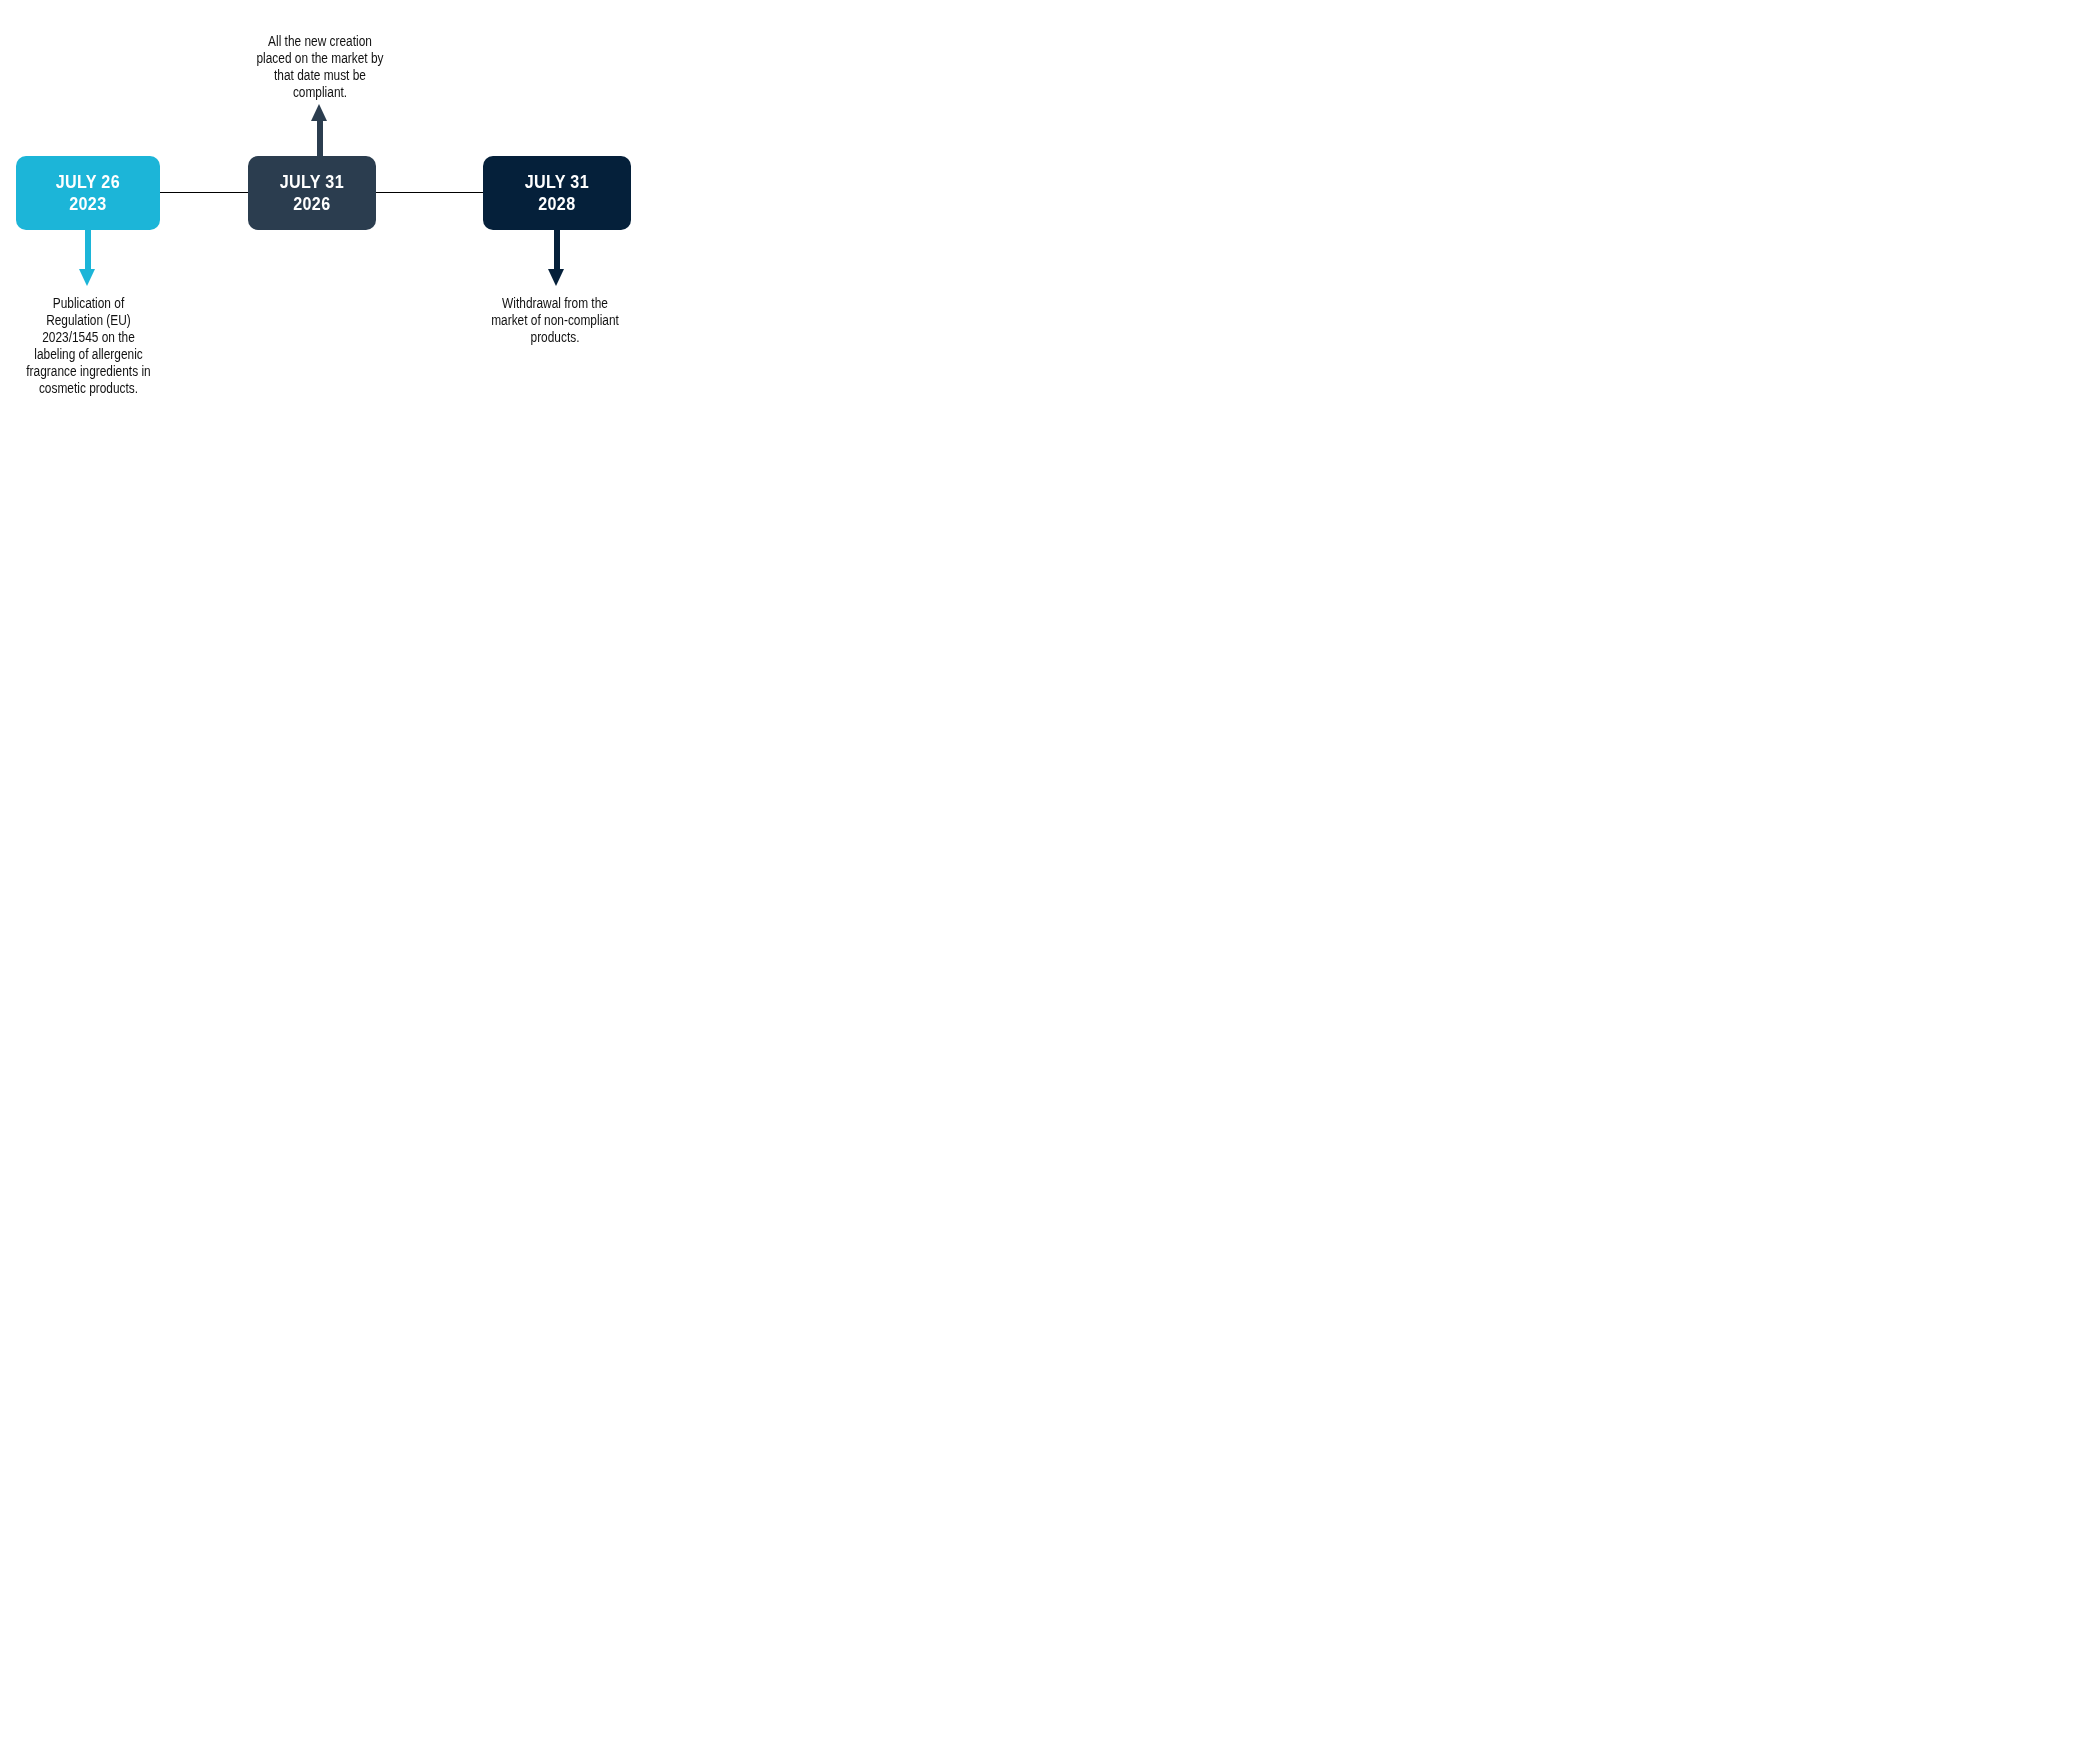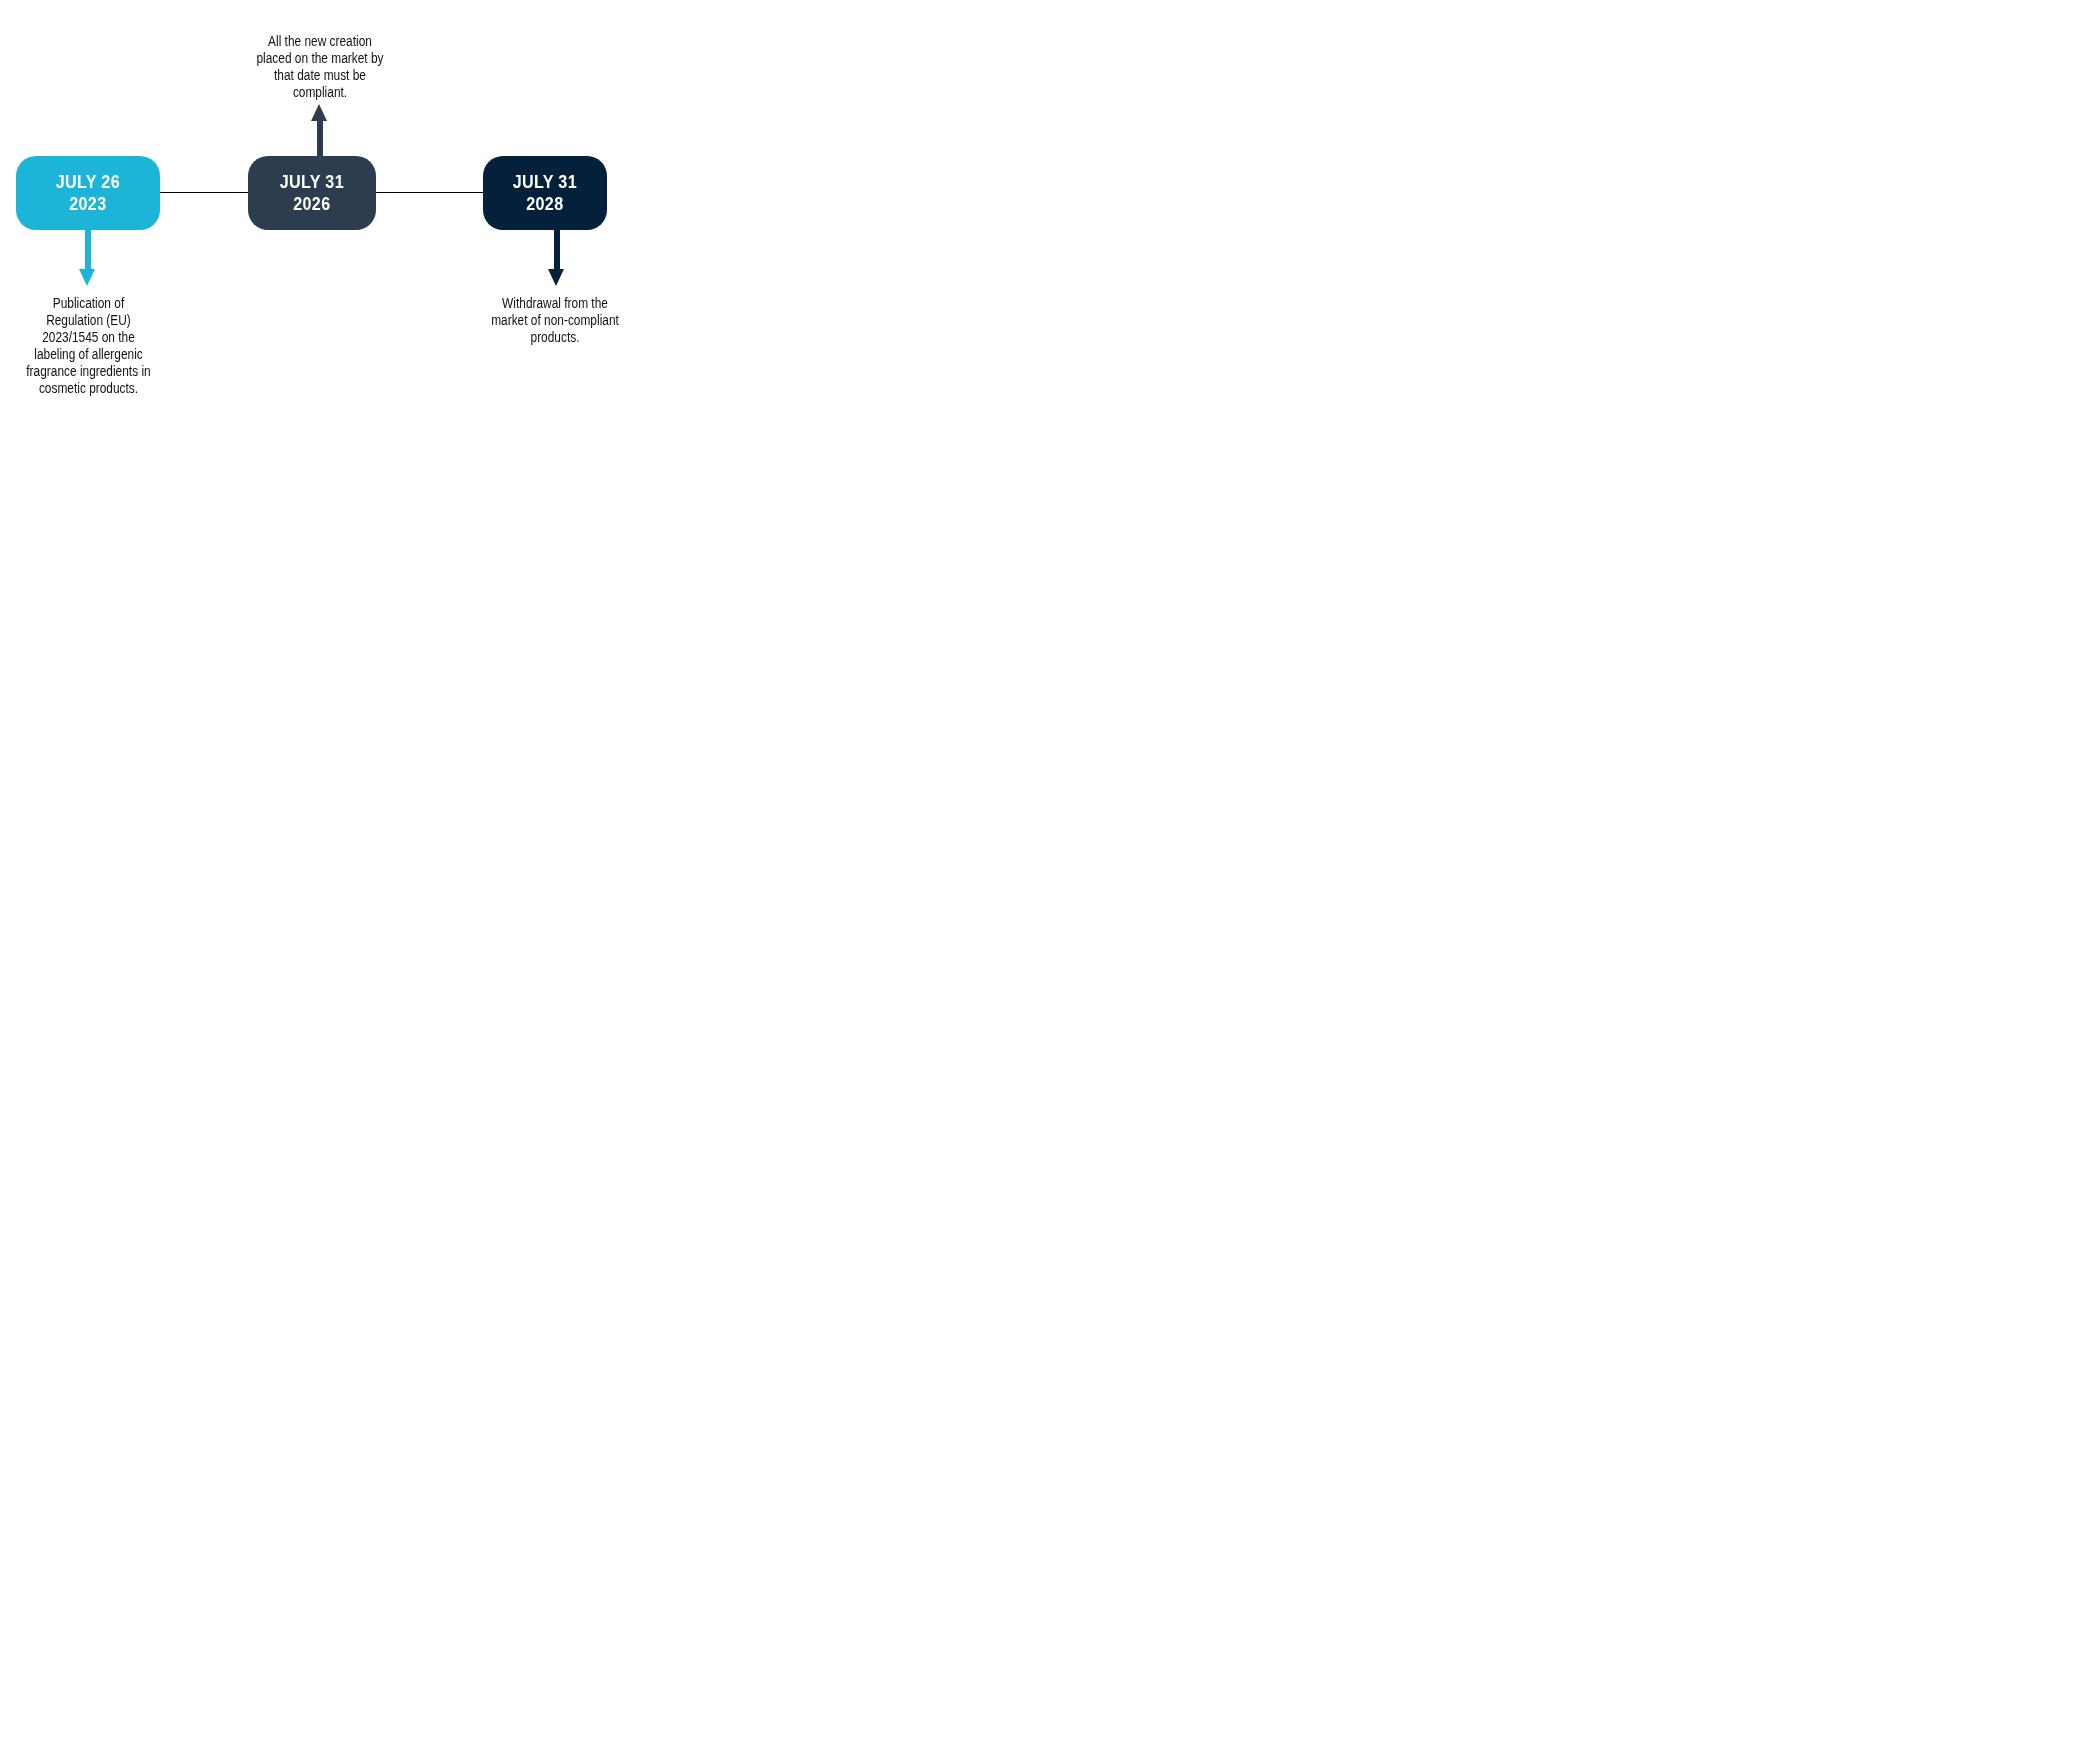--- a/index.html
+++ b/index.html
@@ -21,29 +21,29 @@
     top: 192px;
     width: 325px;
     height: 1.3px;
     background: #000000;
     z-index: 1;
   }
   .milestone-box {
     position: absolute;
     top: 156px;
     height: 74px;
-    border-radius: 20px;
+    border-radius: 10px;
     display: flex;
     align-items: center;
     justify-content: center;
     z-index: 2;
   }
   .box-1 { left: 16px;   width: 144px; }
   .box-2 { left: 248px;  width: 128px; }
-  .box-3 { left: 483px; width: 124px; }
+  .box-3 { left: 483px; width: 148px; }
   .date-label {
     color: #ffffff;
     font-size: 19px;
     font-weight: bold;
     line-height: 22px;
     text-align: center;
     letter-spacing: 0.4px;
     transform: scaleX(0.85);
     transform-origin: 50% 50%;
     white-space: pre-line;

